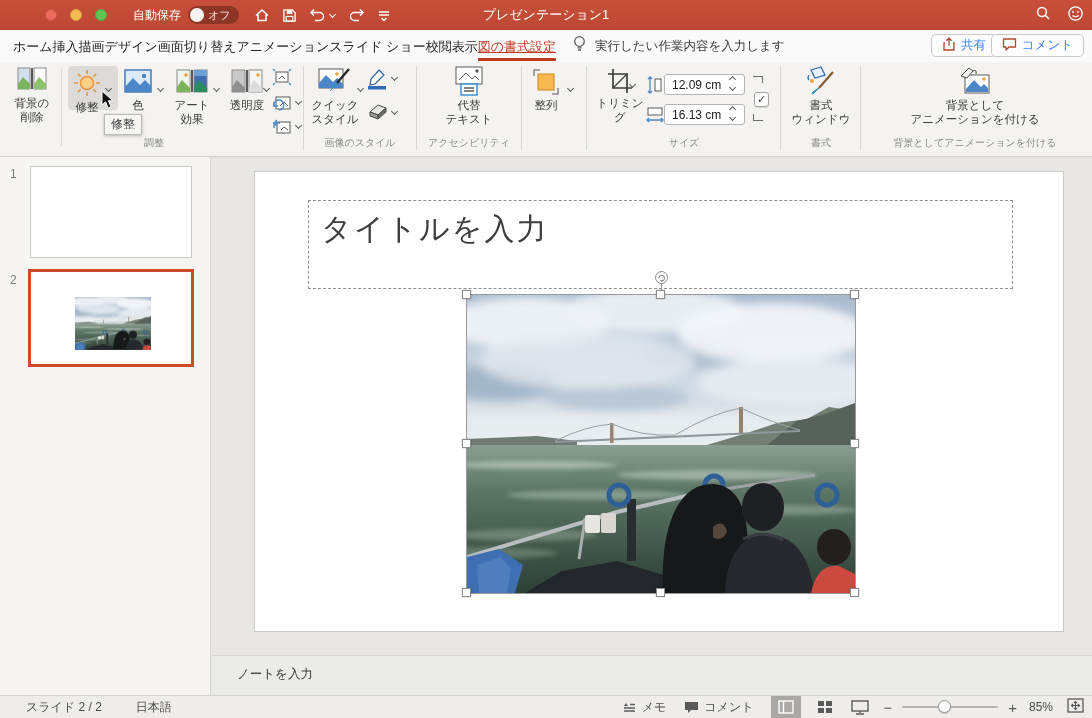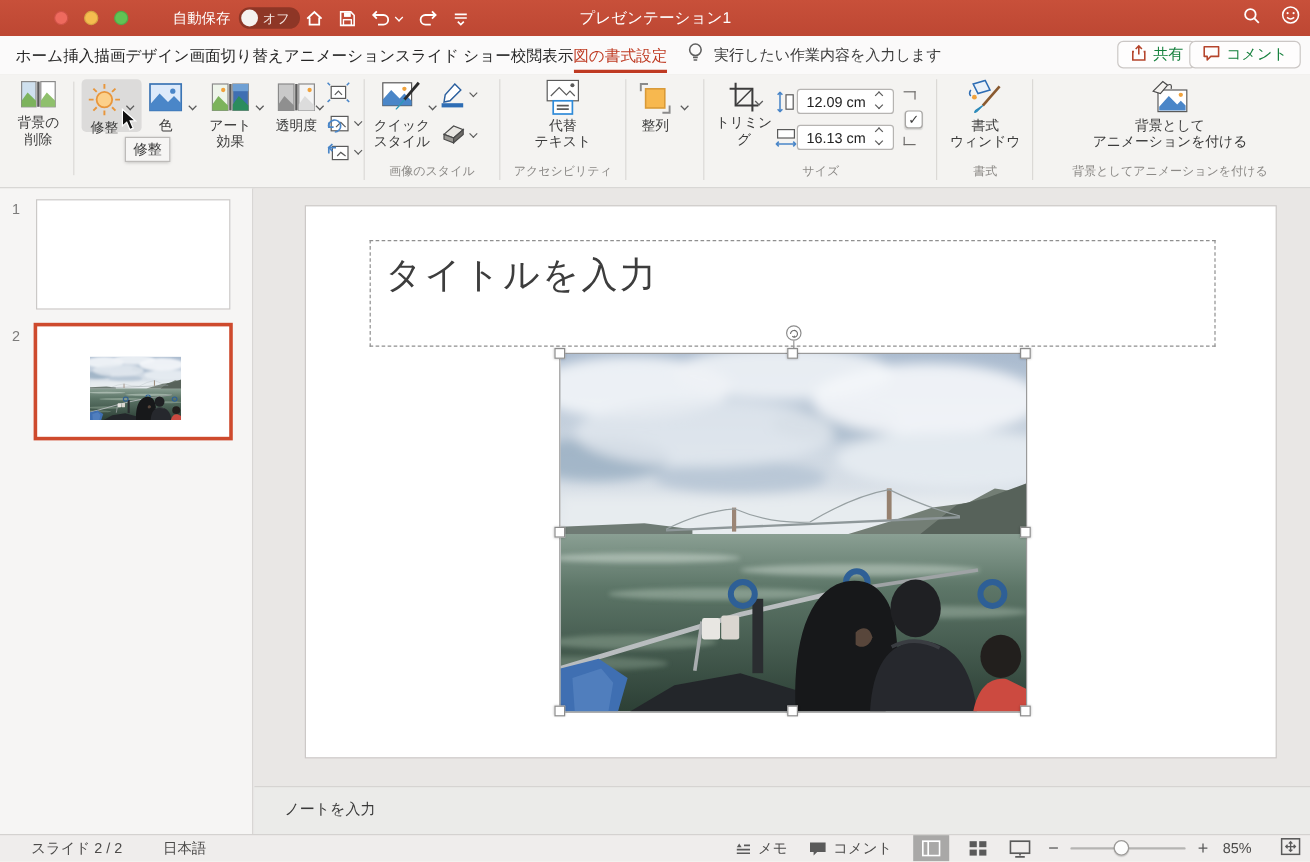--- a/index.html
+++ b/index.html
@@ -19,24 +19,24 @@
   .tb-icons { position:absolute; left:180px; top:0; height:30px; display:flex; align-items:center; gap:12px; }
   .tb-ic { display:flex; align-items:center; }
   .tb-chev { width:5px; height:5px; border-right:1.3px solid #fff; border-bottom:1.3px solid #fff; transform:rotate(45deg); margin-left:3px; margin-top:-2px; }
   .tb-title { position:absolute; left:0; right:0; top:0; height:30px; display:flex; align-items:center; justify-content:center; color:#ffffff; font-size:13px; pointer-events:none; }
   .tb-right { position:absolute; right:8px; top:0; height:30px; display:flex; align-items:center; gap:16px; }
 
   
   .tabsrow { position:absolute; left:0; top:30px; width:1092px; height:32px; background:#fbfafa; display:flex; align-items:center; }
   .tabs { display:flex; padding-left:13px; align-items:center; }
   .tab { font-size:13px; color:#262626; padding:7px 0 5px 0; white-space:nowrap; cursor:default; }
-  .tab.active { color:#bf3a22; border-bottom:3px solid #bf3a22; border-radius:1px; padding-bottom:2px; }
+  .tab.active { color:#bf3a22; border-bottom:3px solid #bf3a22; border-radius:1px; padding-bottom:2px;text-decoration:underline; }
   .tellme { display:flex; align-items:center; gap:8px; margin-left:16px; }
   .tellme-text { font-size:12.5px; color:#3c3c3c; }
-  .pillbtn { position:absolute; top:4px; height:23px; display:flex; align-items:center; gap:5px; border:1px solid #cbc7c5; border-radius:5px; background:#fefdfd; color:#15803d; font-size:12.5px; padding:0 10px; cursor:default; }
+  .pillbtn { position:absolute; top:4px; height:23px; display:flex; align-items:center; gap:5px; border:1px solid #cbc7c5; border-radius:5px; background:#fefdfd; color:#3b82f6; font-size:12.5px; padding:0 10px; cursor:default; }
   .pillbtn.share { right:95px; }
   .pillbtn.comments { right:8px; }
 
   
   .ribbon { position:absolute; left:0; top:62px; width:1092px; height:95px; background:#f4f3f1; border-bottom:1px solid #d2d0ce; }
   .rsep { position:absolute; top:4px; height:84px; width:1px; background:#dbd9d6; }
   .gl { position:absolute; top:74px; width:100%; text-align:center; font-size:10px; color:#8b8986; white-space:nowrap; }
   .rbtn { position:absolute; display:flex; flex-direction:column; align-items:center; cursor:default; }
   .rlabel { font-size:11.5px; color:#3b3b3b; text-align:center; line-height:1.18; margin-top:3px; white-space:pre-line; }
   .chev { display:inline-block; width:5px; height:5px; border-right:1.3px solid #5a5a5a; border-bottom:1.3px solid #5a5a5a; transform:rotate(45deg); }
@@ -74,21 +74,21 @@
   .notesbar { position:absolute; left:212px; top:655px; width:1040px; height:40px; background:#ebebe9; border-top:1px solid #d6d4d2; }
   .notes-text { position:absolute; left:25px; top:10px; font-size:12.5px; color:#3a3a3a; }
   .statusbar { position:absolute; left:0; top:695px; width:1092px; height:23px; background:#efedec; border-top:1px solid #d4d2d0; font-size:12px; color:#4c4b4a; }
   .sb-left { position:absolute; left:26px; top:0; height:22px; display:flex; align-items:center; gap:34px; }
   .sb-right { position:absolute; right:8px; top:0; height:22px; display:flex; align-items:center; }
   .sb-item { display:flex; align-items:center; gap:5px; margin-right:18px; }
   .viewbtn { height:22px; width:30px; display:flex; align-items:center; justify-content:center; }
   .viewbtn.sel { background:#a9a8a7; }
   .z-track { position:relative; width:96px; height:2px; background:#b5b4b2; border-radius:1px; margin:0 8px; }
   .z-thumb { position:absolute; left:36px; top:-6px; width:13px; height:13px; background:#fdfdfd; border:1px solid #9a9896; border-radius:50%; box-shadow:0 1px 1px rgba(0,0,0,.2); }
-  .zoom-pct { margin:0 24px 0 10px;text-align:right; }
+  .zoom-pct { margin:0 14px 0 10px;text-align:right; }
 </style>
 </head>
 <body>
 
 <svg width="0" height="0" style="position:absolute">
   <defs>
     <linearGradient id="sky" x1="0" y1="0" x2="0" y2="1">
       <stop offset="0" stop-color="#a9bace"></stop>
         <stop offset="0.5" stop-color="#ccd6e1"></stop>
         <stop offset="1" stop-color="#e6eaee"></stop>
@@ -156,21 +156,21 @@
     </symbol>
   </defs>
 </svg>
 
 <div class="app">
 
   <div class="titlebar">
     <span class="tl red"></span>
     <span class="tl yel"></span>
     <span class="tl grn"></span>
-    <div class="autosave" style="left:133px;margin-left:11px;">
+    <div class="autosave" style="left:133px;">
       <span>自動保存</span>
       <span class="as-toggle">
         <span class="as-knob"></span>
         <span class="as-state">オフ</span>
       </span>
     </div>
     <div class="tb-icons" style="left:254px;">
       <span class="tb-ic">
         <svg width="16" height="16" viewBox="0 0 16 16">
             <path d="M2,8.5 L8,3 L14,8.5 M4,7.5 V13.5 H12 V7.5" stroke="#fff" stroke-width="1.5" fill="none"></path>
@@ -356,20 +356,21 @@
         <span style="position:absolute; left:0; top:50px;">
           <svg width="20" height="18" viewBox="0 0 20 18">
               <rect x="5" y="4" width="13" height="11" fill="#fff" stroke="#5a5a5a"></rect>
               <path d="M9,12 L12,9 L16,12" stroke="#5a5a5a" fill="none"></path>
               <path d="M8,5 L2,5 L2,10" stroke="#4a86c8" stroke-width="1.4" fill="none"></path>
               <path d="M5,2 L2,5 L5,8" stroke="#4a86c8" stroke-width="1.4" fill="none"></path>
             </svg>
         </span>
         <span class="chev abs" style="left:24px; top:55px;"></span>
       </div>
+      <div class="gl">調整</div>
       <div class="tooltip">修整</div>
       <div class="cursor">
         <svg width="14" height="20" viewBox="0 0 14 20">
             <path d="M1,1 L1,15 L4.6,11.8 L7.2,18 L10,16.8 L7.4,10.8 L12,10.8 Z" fill="#111" stroke="#fff" stroke-width="1"></path>
           </svg>
       </div>
     </div>
     <div class="rsep" style="left:303px;"></div>
 
     <div style="position:absolute; left:306px; top:0; width:108px; height:93px;">

